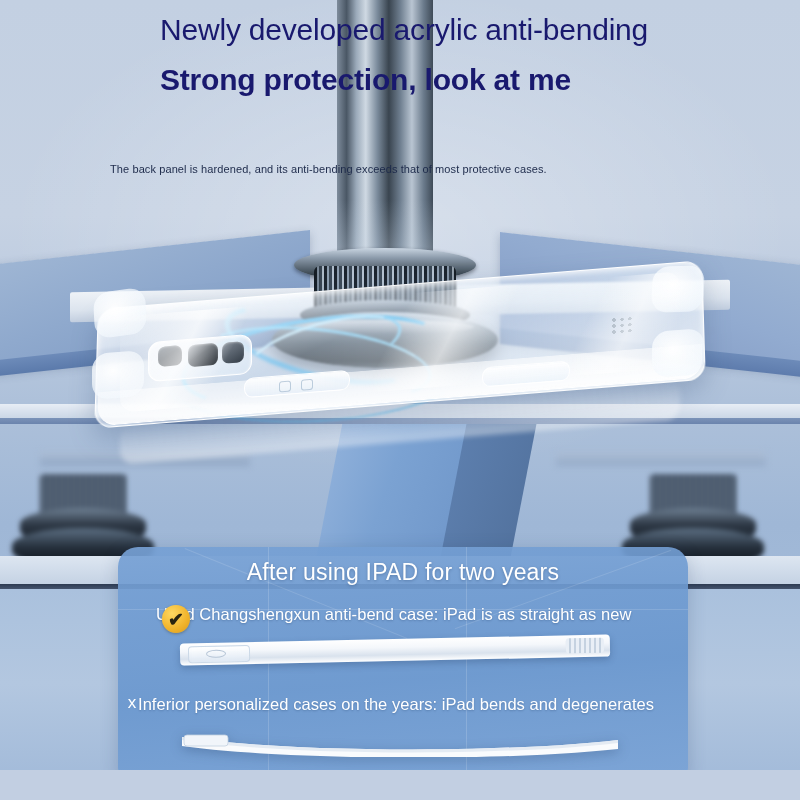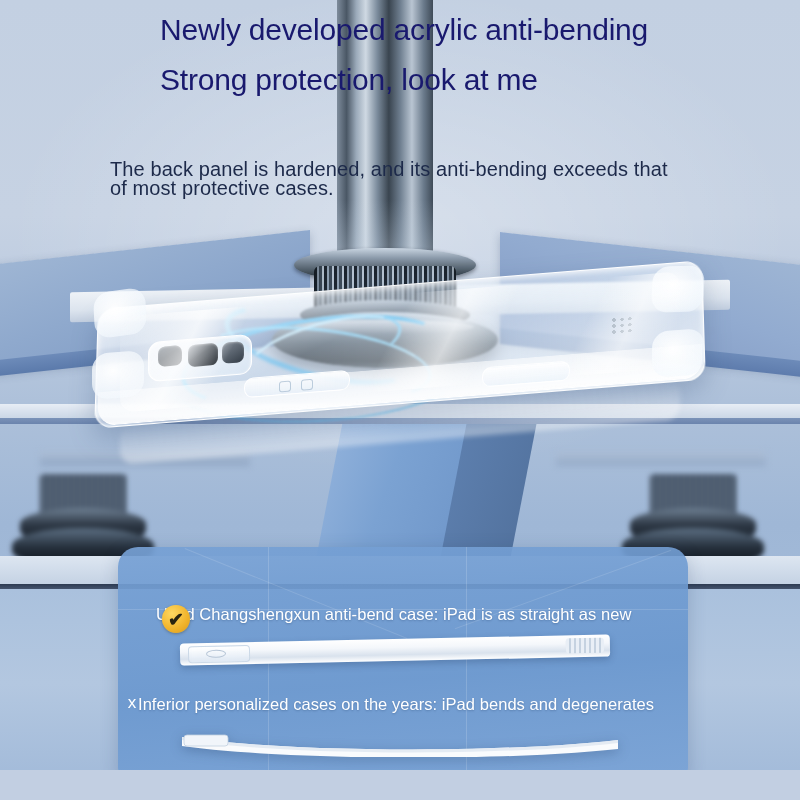--- a/index.html
+++ b/index.html
@@ -293,26 +293,26 @@
     filter:blur(2.5px);
     border-radius:14px;
   }
 
   
   #headline-block { position:absolute; left:160px; top:14px; width:520px; }
   .h-line1 {
     font-size:30px; line-height:31px; color:#19196e; font-weight:400; letter-spacing:-.2px;
   }
   .h-line2 {
-    font-size:30px; line-height:33px; color:#19196e; font-weight:400;
+    font-size:30px; line-height:33px; color:#19196e; font-weight:700;
     margin-top:18px; letter-spacing:-.2px;
   }
   #body-copy {
     position:absolute; left:110px; top:160px; width:560px;
-    font-size:20px; line-height:19px; color:#1d2a4a; font-weight:400;
+    font-size:11px; line-height:19px; color:#1d2a4a; font-weight:400;
     letter-spacing:.1px;
   }
 
   
   #comparison-panel {
     position:absolute; left:118px; top:547px; width:570px; height:238px;
     background:linear-gradient(175deg, rgba(118,160,212,.92) 0%, rgba(104,150,206,.90) 55%, rgba(120,162,214,.88) 100%);
     border-radius:20px 20px 18px 18px;
     box-shadow:0 4px 18px rgba(35,60,100,.22);
     overflow:hidden;
@@ -478,20 +478,21 @@
   </div>
   <div id="body-copy">The back panel is hardened, and its anti-bending exceeds that of most protective cases.</div>
 
   <div id="comparison-panel">
     <div class="panel-fold" id="fold-h1"></div>
     <div class="panel-fold" id="fold-v1"></div>
     <div class="panel-fold" id="fold-v2"></div>
     <div class="panel-fold" id="fold-d1"></div>
     <div class="panel-fold" id="fold-d2"></div>
 
+    <div id="panel-title">After using IPAD for two years</div>
 
     <div class="compare-row" id="row-good">
       <div class="compare-label">Used Changshengxun anti-bend case: iPad is as straight as new</div>
     </div>
 
     <div class="compare-row" id="row-bad">
       <div class="compare-label">Inferior personalized cases on the years: iPad bends and degenerates</div>
     </div>
 
     <div class="badge" id="badge-check">

